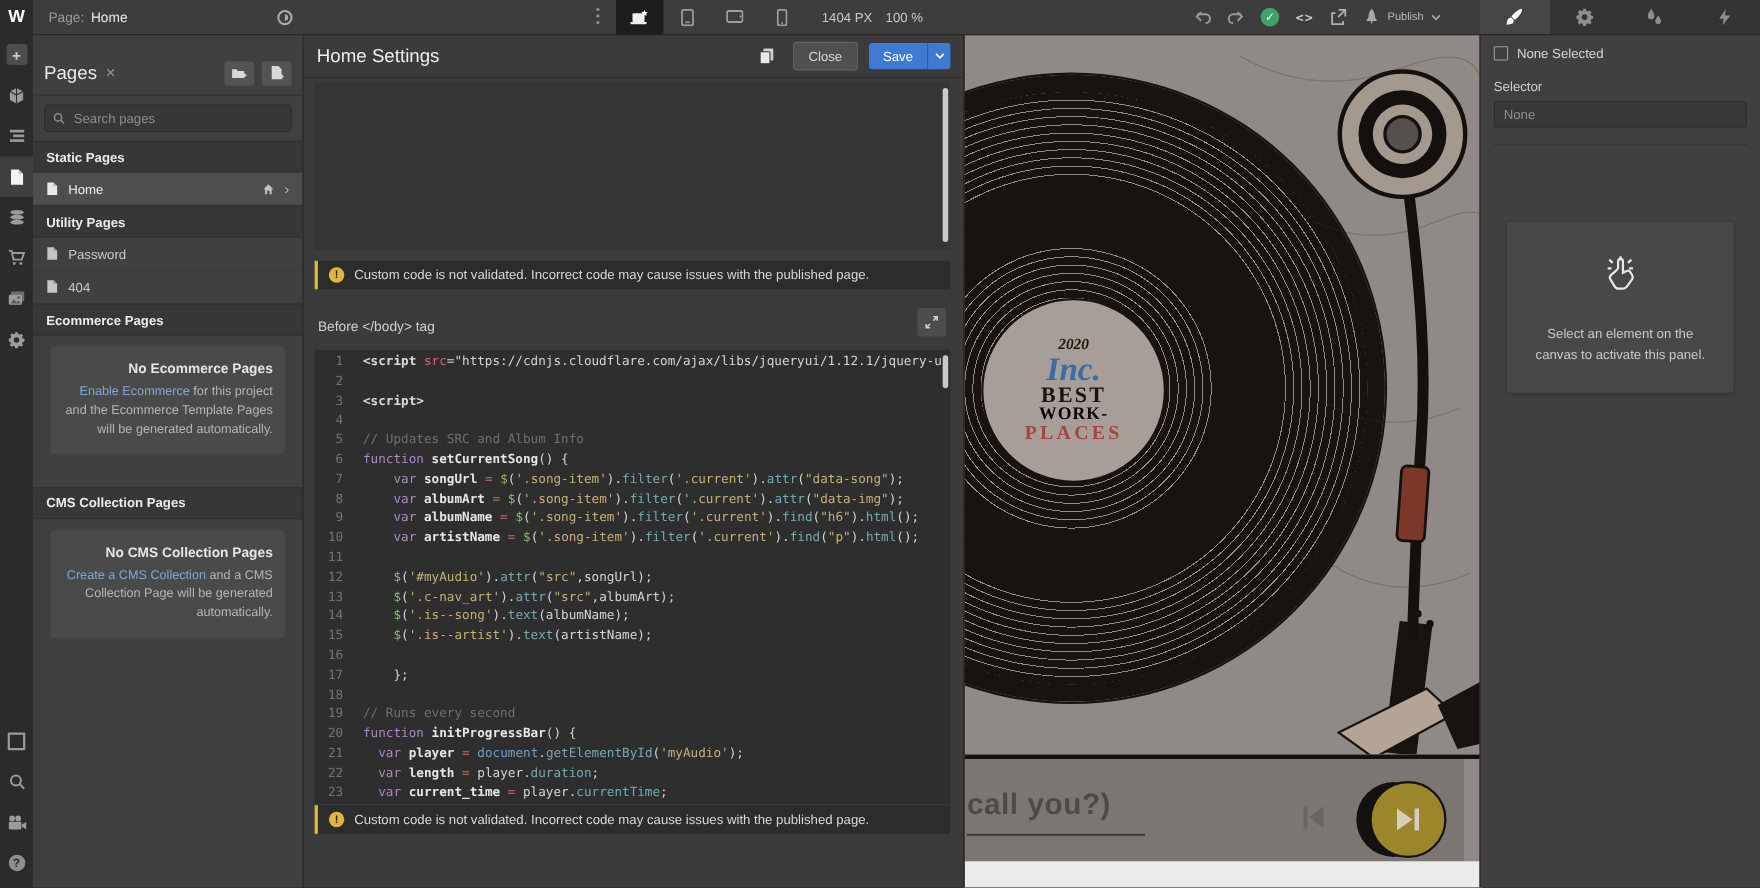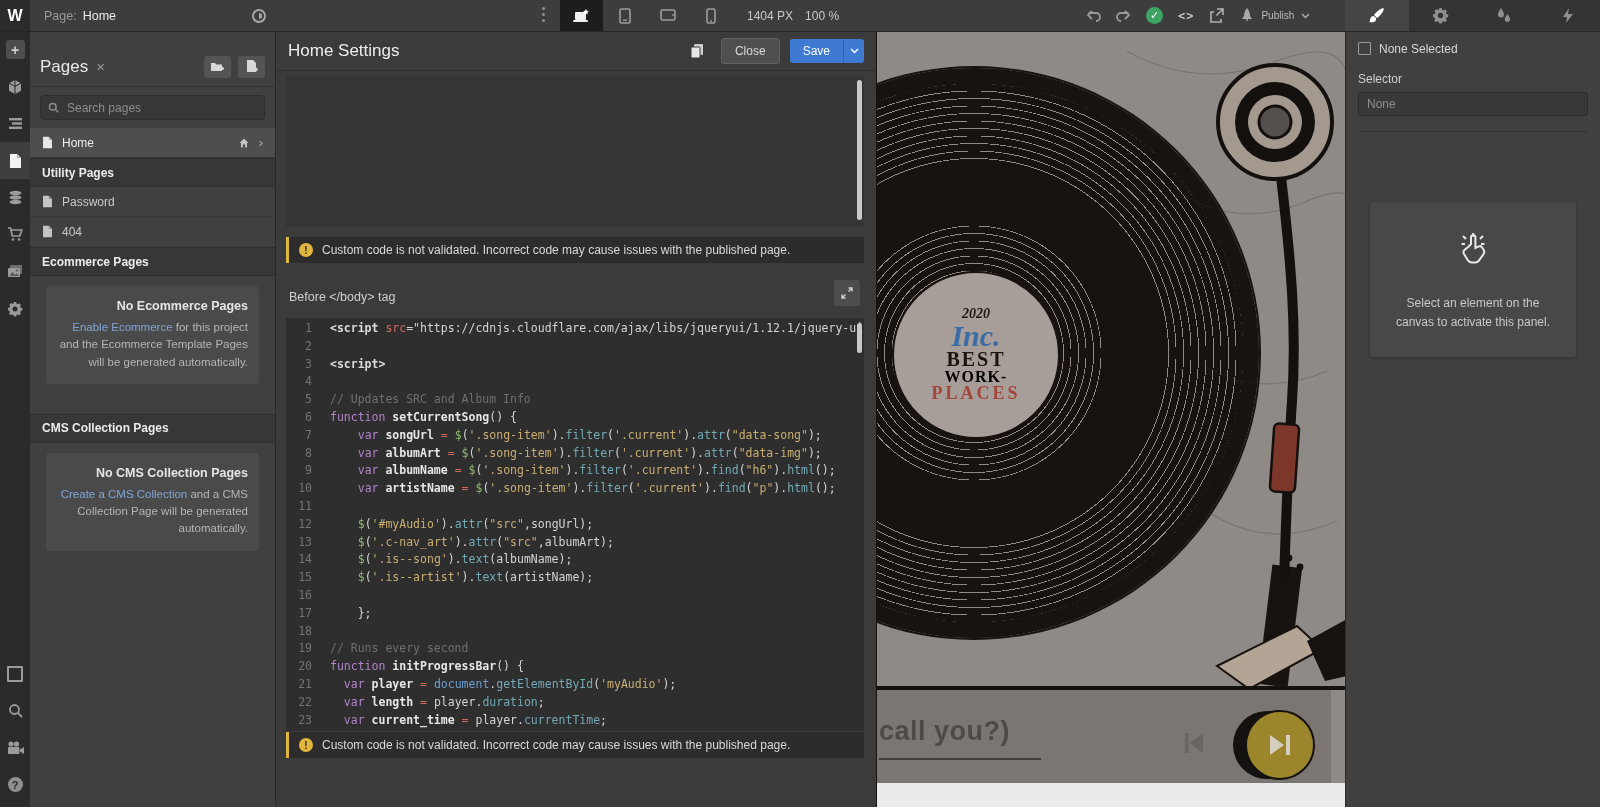--- a/index.html
+++ b/index.html
@@ -335,20 +335,21 @@
     </div>
 
     <div class="pp-search">
       <svg width="11" height="11" viewBox="0 0 15 15">
           <circle cx="6.5" cy="6.5" r="4.5" fill="none" stroke="#8d8d8d" stroke-width="2"></circle>
           <path d="M10 10l4 4" stroke="#8d8d8d" stroke-width="2"></path>
         </svg>
       <input placeholder="Search pages" style="">
     </div>
 
+    <div class="pp-section">Static Pages</div>
     <div class="pp-row selected">
       <svg width="11" height="13" viewBox="0 0 13 16">
           <path d="M1 1h7l4 4v10H1z" fill="#e8e8e8"></path>
           <path d="M8 1v4h4" fill="#aaa"></path>
         </svg>
       <span>Home</span>
       <span class="grow"></span>
       <svg width="12" height="12" viewBox="0 0 16 16">
           <path d="M8 2l6 6h-2v6H9.5v-4h-3v4H4V8H2z" fill="#c2c2c2"></path>
         </svg>

